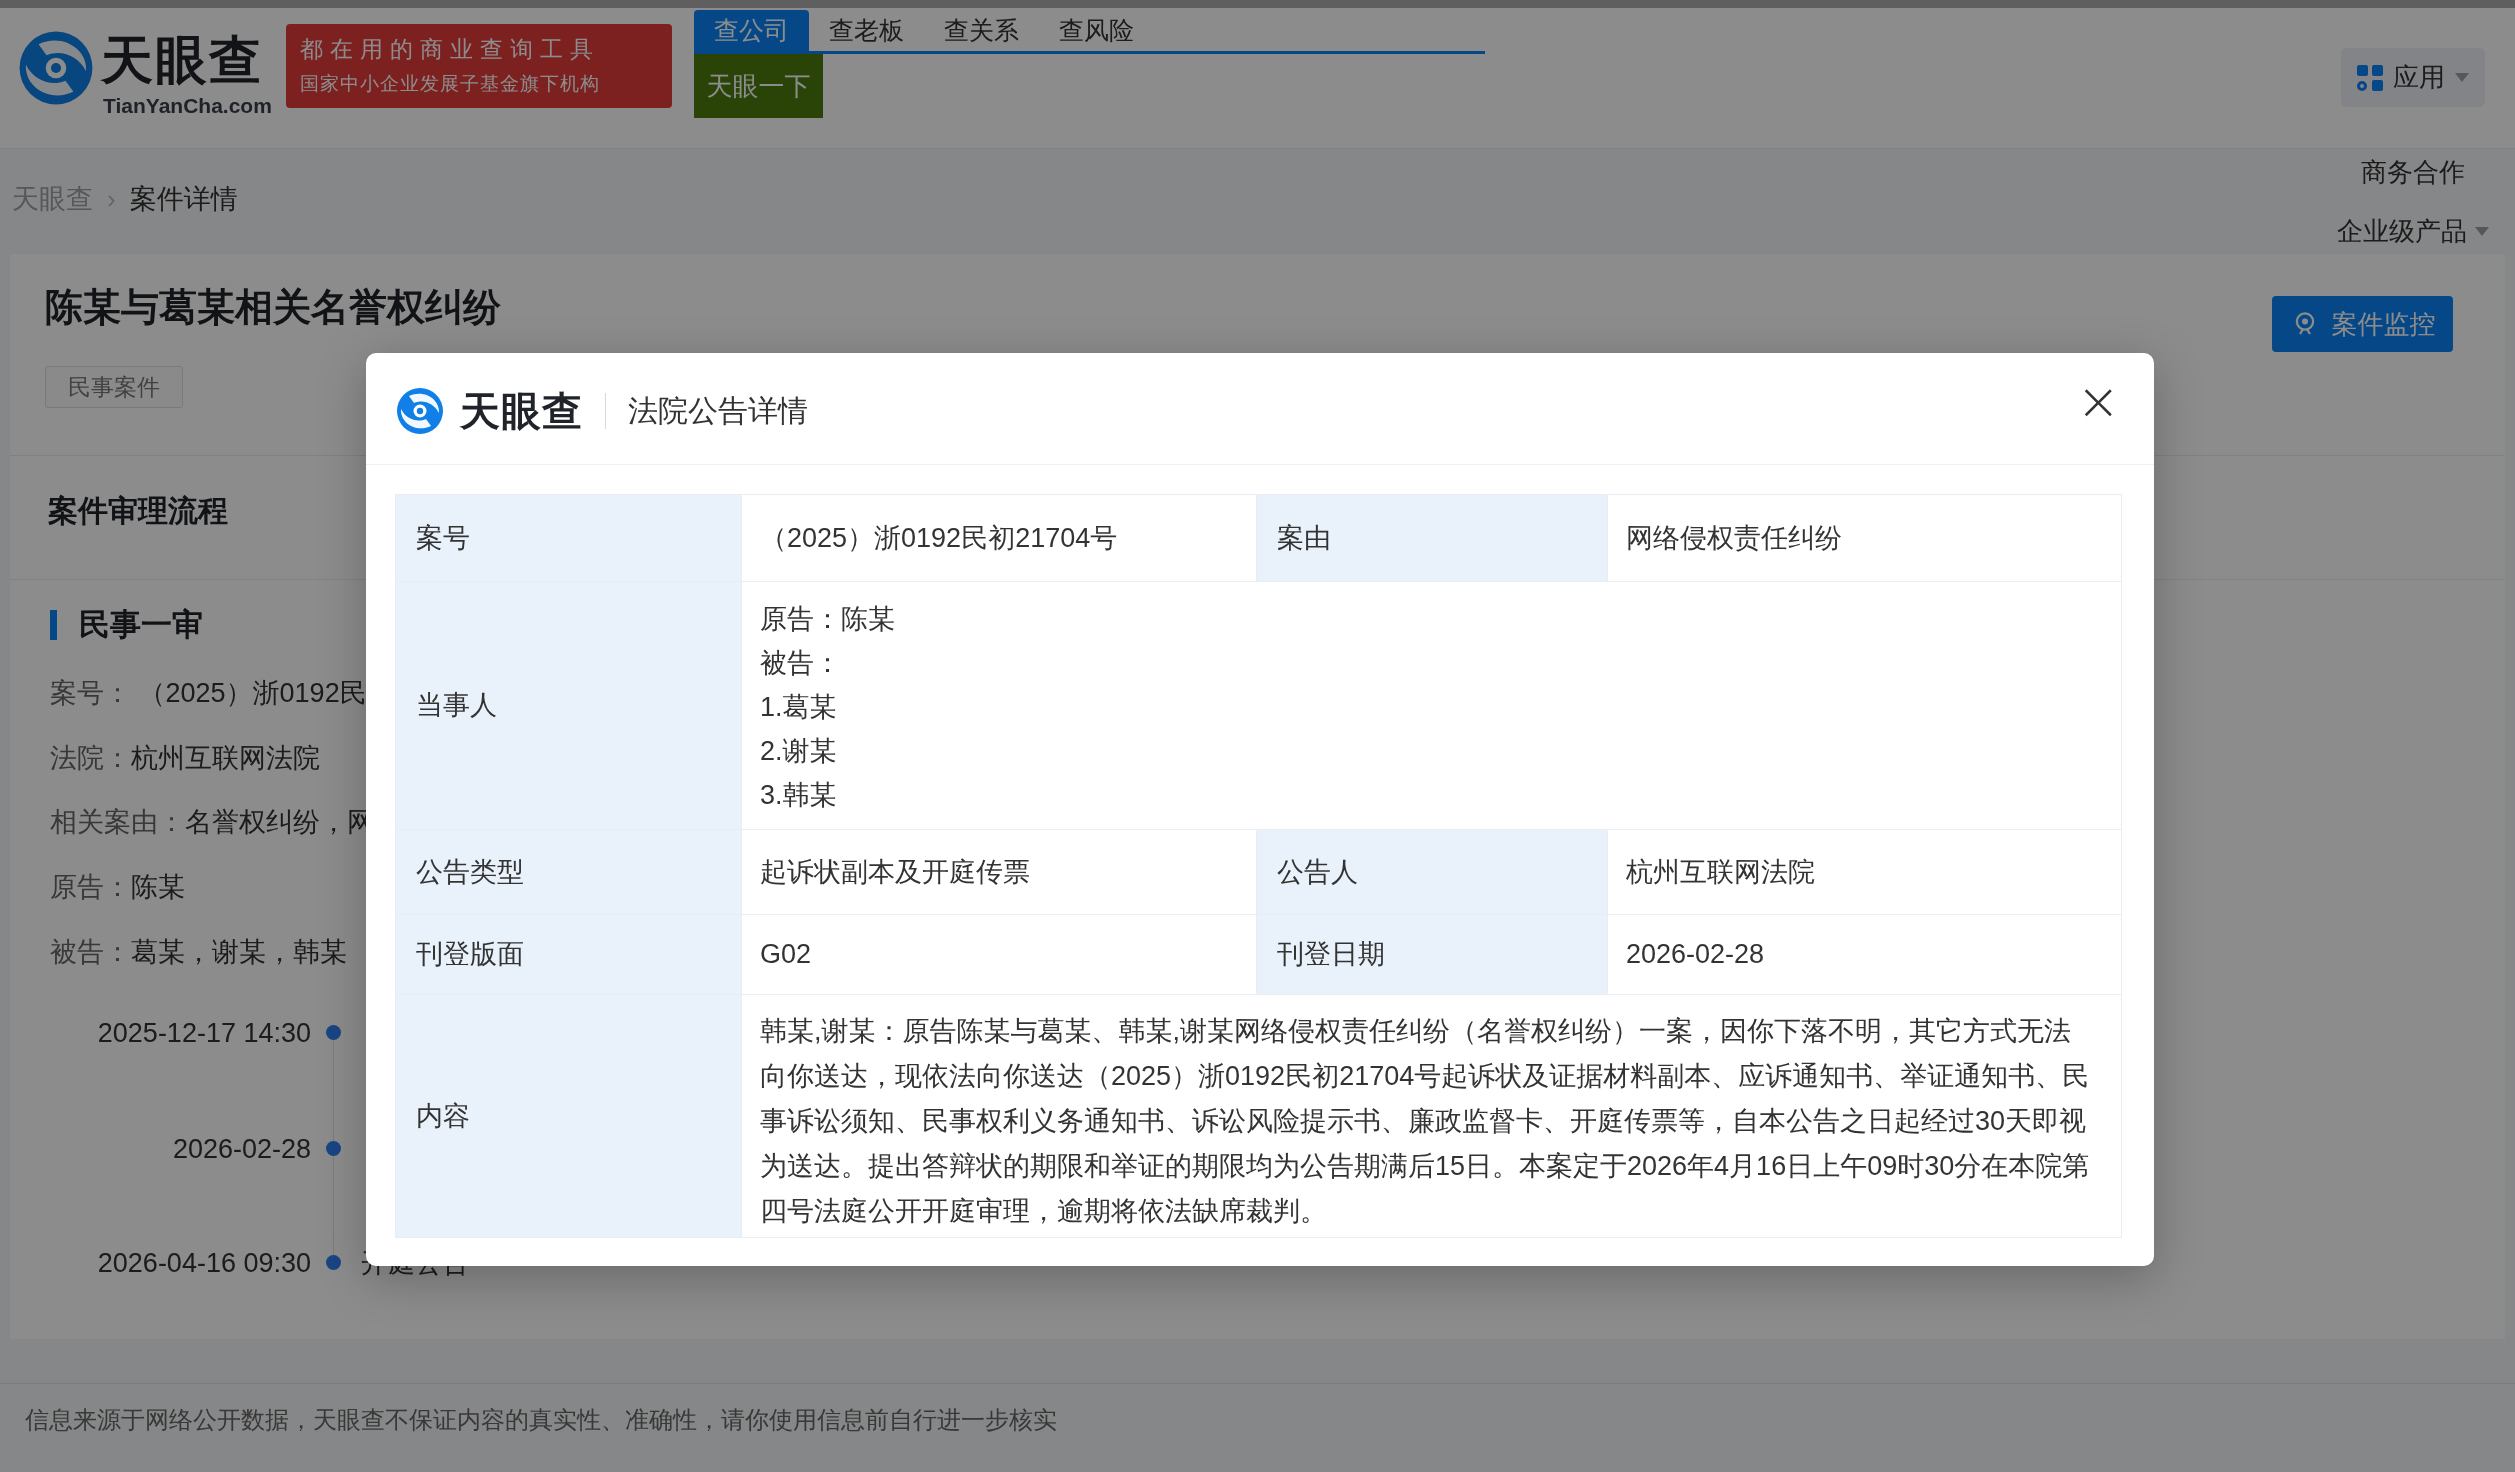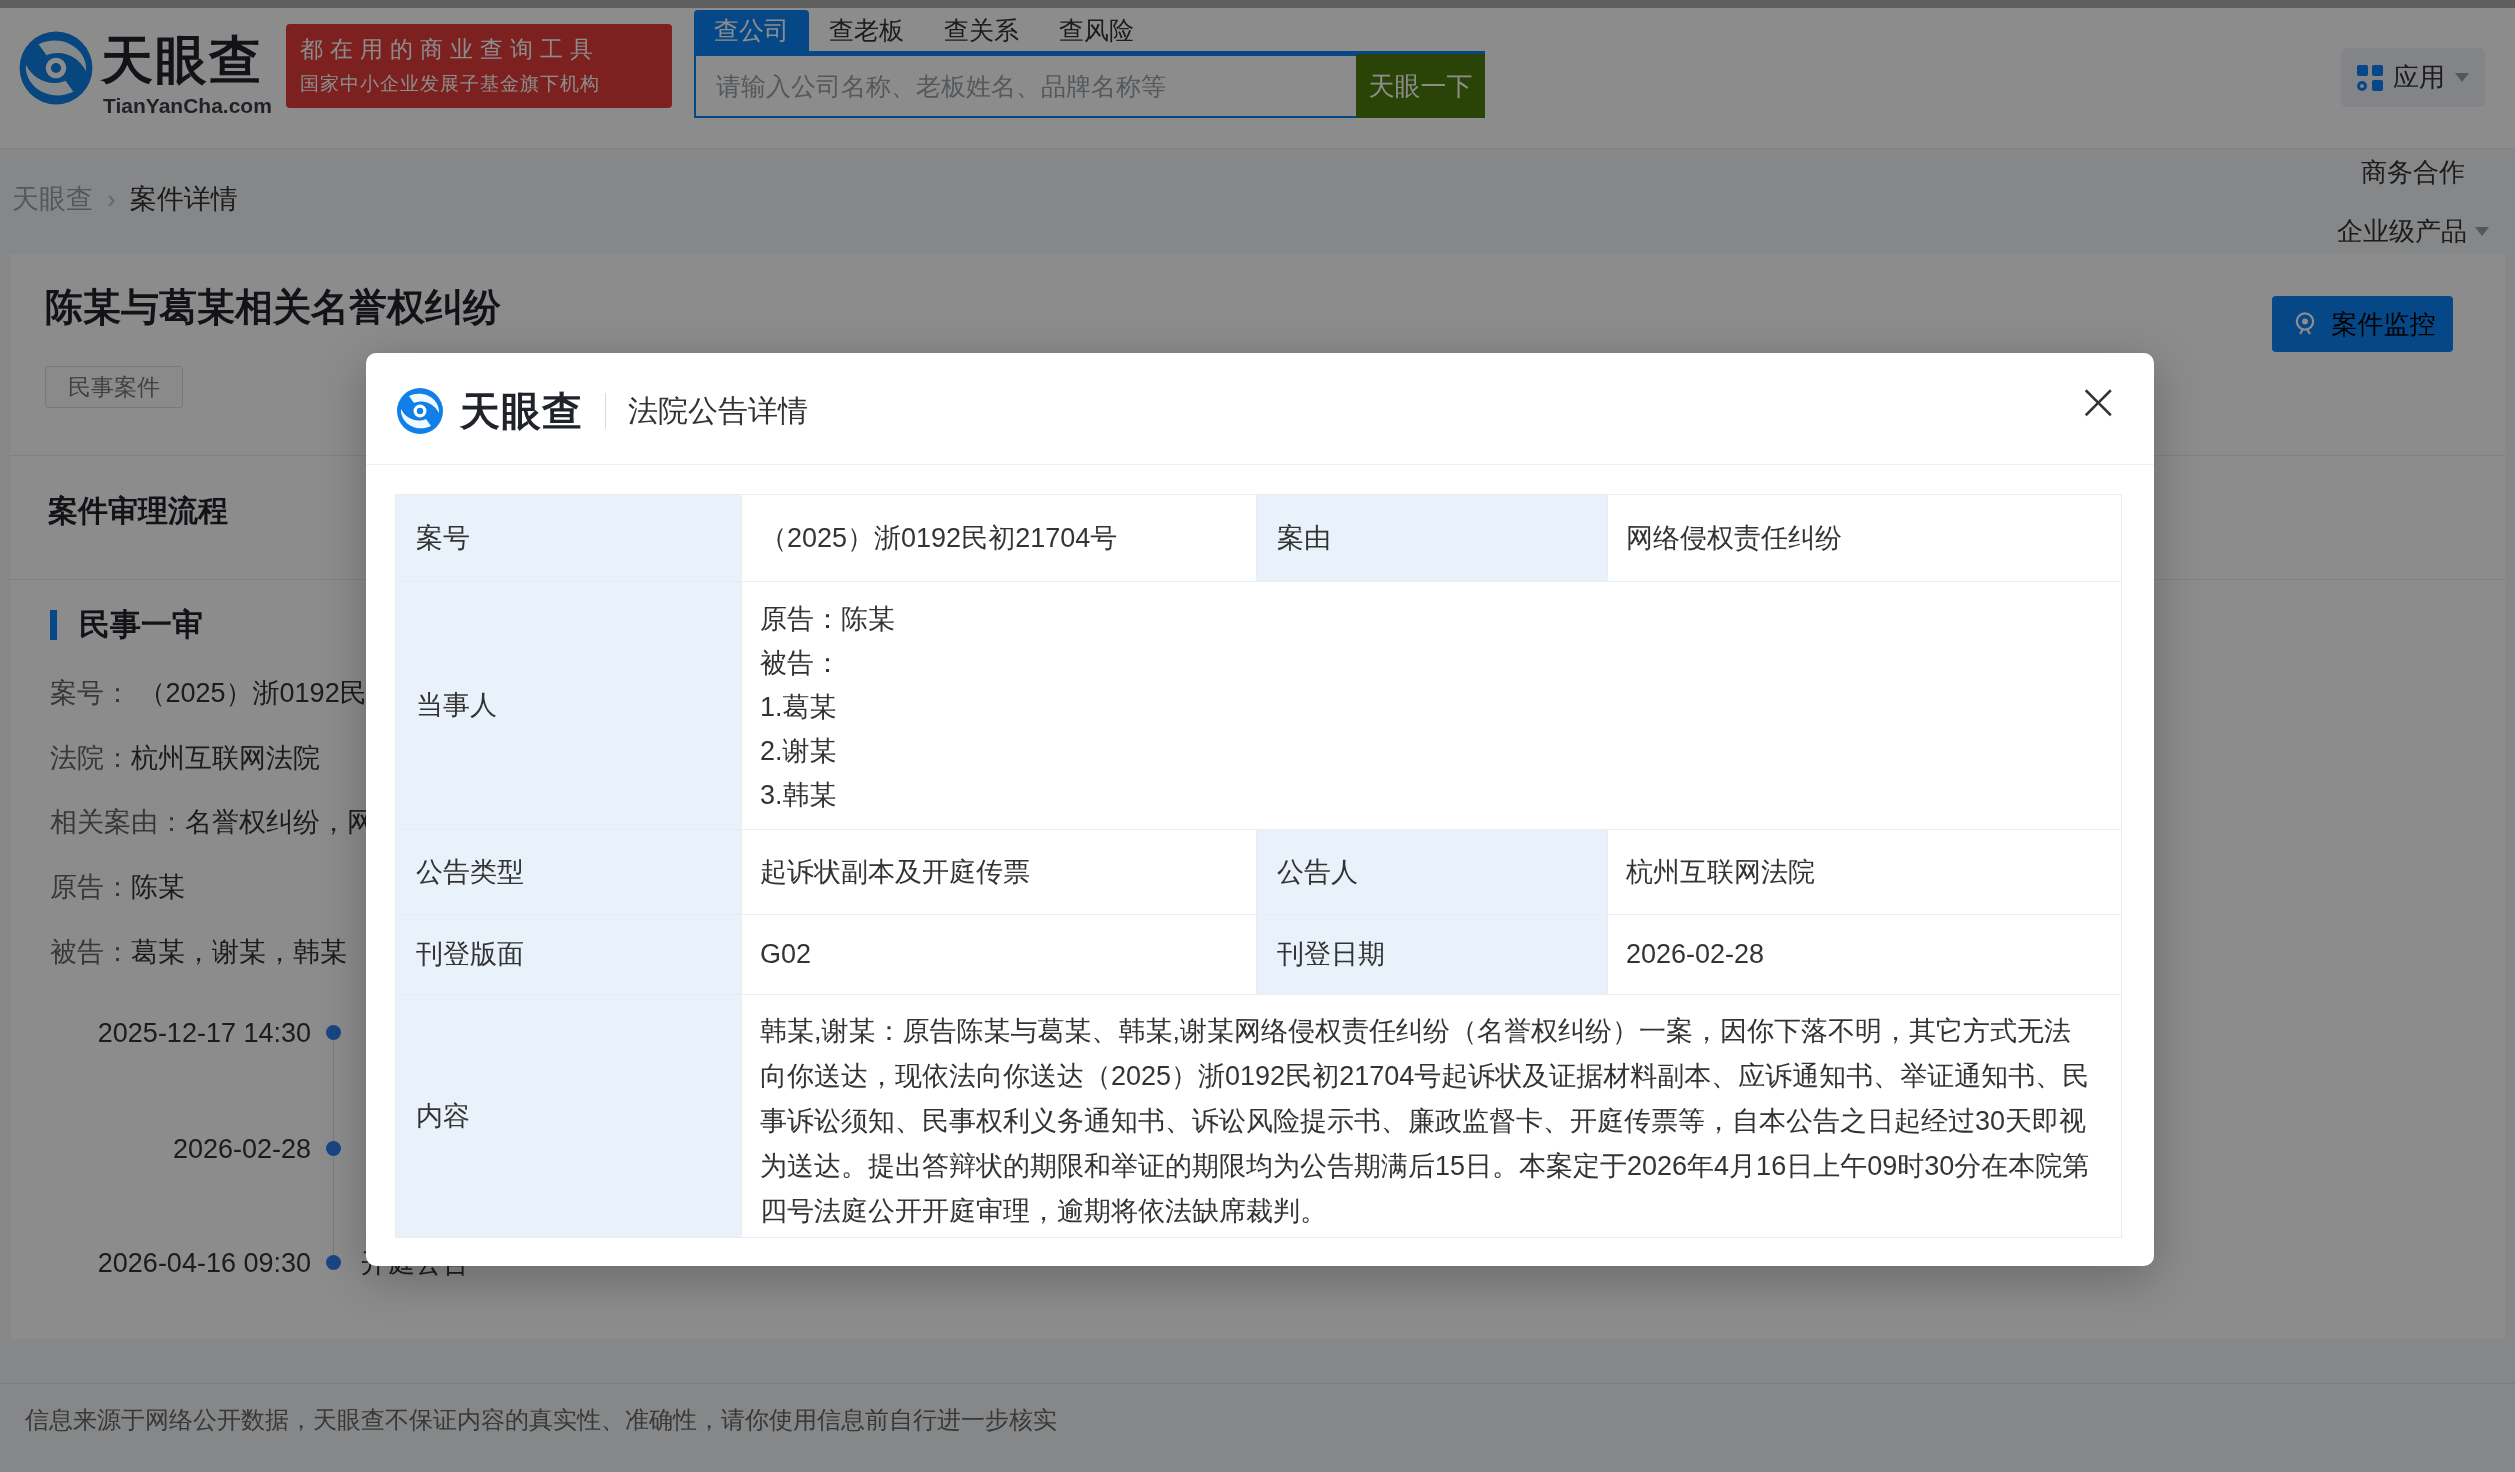--- a/index.html
+++ b/index.html
@@ -44,21 +44,21 @@
   
   .breadcrumb { position:absolute; left:12px; top:181px; display:flex; align-items:center; gap:14px; font-size:27px; }
   .bc-home { color:#9aa0a6; cursor:pointer; }
   .bc-sep { color:#b9b9b9; font-size:26px; }
   .bc-cur { color:#333; }
 
   
   .card { position:absolute; left:10px; top:254px; width:2495px; height:1085px; background:#fff; }
   .page-title { position:absolute; left:35px; top:28px; font-size:38px; font-weight:bold; color:#1f2329; }
   .case-tag { position:absolute; left:35px; top:112px; height:42px; line-height:40px; padding:0 22px; border:1px solid #ddd; background:#fbfbfb; color:#777; font-size:23px; border-radius:3px; }
-  .monitor-btn { position:absolute; left:2262px; top:42px; width:181px; height:56px; background:#0b84f6; border:none; border-radius:4px; color:#000000; font-size:26px; display:flex; align-items:center; justify-content:center; gap:12px; cursor:pointer; }
+  .monitor-btn { position:absolute; left:2262px; top:42px; width:181px; height:56px; background:#0b84f6; border:none; border-radius:4px; color:#ffffff; font-size:26px; display:flex; align-items:center; justify-content:center; gap:12px; cursor:pointer; }
   .hline1 { position:absolute; left:0; right:0; top:201px; border-top:1px solid #ececec; }
   .sec-title { position:absolute; left:38px; top:237px; font-size:30px; font-weight:bold; color:#1f2329; }
   .hline2 { position:absolute; left:0; right:0; top:325px; border-top:1px solid #ececec; }
   .trial-head { position:absolute; left:40px; top:350px; display:flex; align-items:center; gap:22px; }
   .blue-bar { width:7px; height:30px; background:#0b84f6; }
   .trial-name { font-size:31px; font-weight:bold; color:#1f2329;text-align:right; }
   .kv { position:absolute; left:40px; font-size:27px; color:#333; white-space:nowrap; }
   .kv .k { color:#666; }
   .kv1{top:421px}.kv2{top:486px}.kv3{top:550px}.kv4{top:615px}.kv5{top:680px}
 
@@ -119,21 +119,20 @@
     </div>
 
     <div class="search-wrap">
       <div class="search-tabs">
         <div class="stab active">查公司</div>
         <div class="stab">查老板</div>
         <div class="stab">查关系</div>
         <div class="stab">查风险</div>
       </div>
       <div class="search-row">
-        <input class="search-input" placeholder="请输入公司名称、老板姓名、品牌名称等" style="">
         <button class="search-btn">天眼一下</button>
       </div>
     </div>
 
     <div class="nav-right">
       <div class="apps-box">
         <span class="grid-ico">
             <i class="tl"></i>
             <i class="tr"></i>
             <i class="bl"></i>

